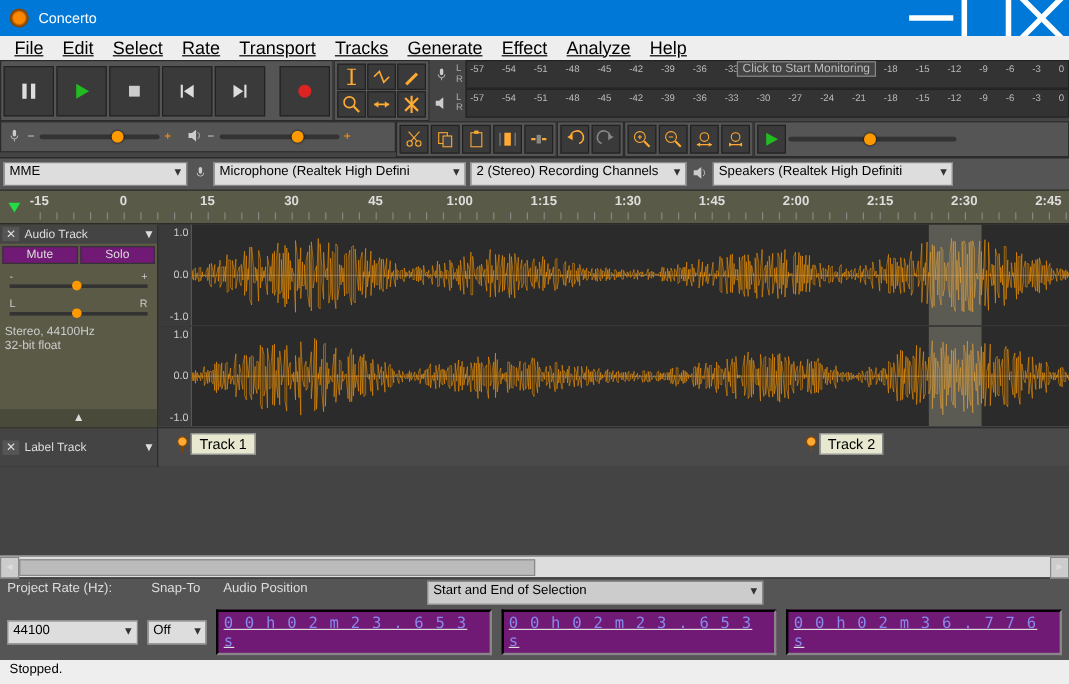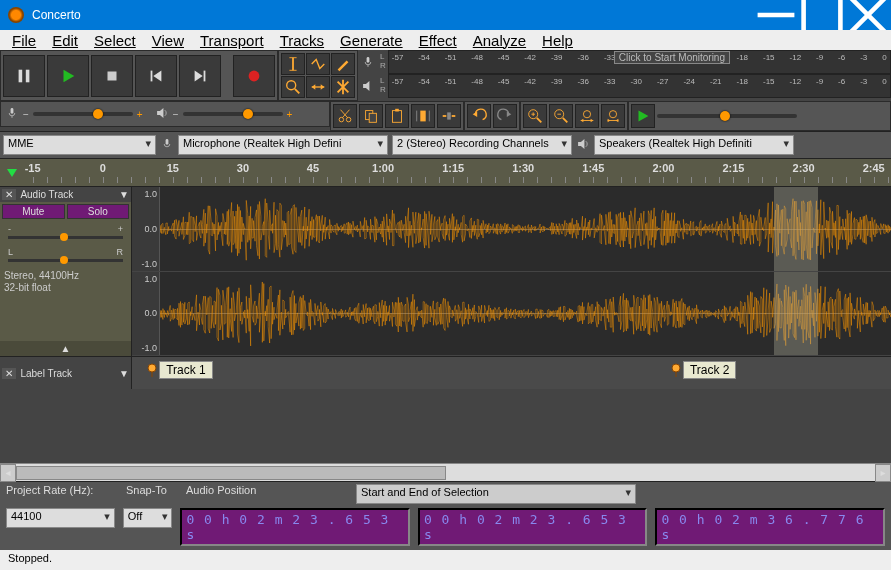--- a/index.html
+++ b/index.html
@@ -56,21 +56,21 @@
 .label-track .track-panel { height: 32px; }
 .label-lane { flex: 1; background: #4a4a4a; position: relative; height: 32px; }
 .label-flag { position: absolute; top: 4px; display: flex; align-items: center; }
 .label-pin { width: 10px; height: 14px; }
 .label-text { background: #e8e8d0; color: #000; border: 1px solid #888; padding: 1px 6px; font-size: 12px; margin-left: 2px; }
 .hscroll { height: 18px; background: #ddd; border-top: 1px solid #888; position: relative; }
 .hscroll-thumb { position: absolute; left: 16px; top: 2px; height: 14px; width: 430px; background: #bbb; border: 1px solid #888; }
 .hscroll-arrow { position: absolute; top: 0; width: 16px; height: 18px; background: #ccc; text-align: center; line-height: 16px; font-size: 10px; border: 1px solid #888; }
 .bottom-panel { background: #555; border-top: 1px solid #222; }
 .bp-labels { display: flex; color: #ddd; font-size: 11px; padding: 2px 6px; gap: 10px; }
-.bp-controls { display: flex; padding: 2px 6px 4px; gap: 8px; align-items: flex-start; }
+.bp-controls { display: flex; padding: 2px 6px 4px; gap: 8px; align-items: center; text-decoration: underline; }
 .time-display { background: #701a75; color: #8888ee; font-family: monospace; font-size: 13px; border: 2px inset #333; padding: 2px 4px; letter-spacing: 1px; }
 .statusbar { background: #eee; color: #000; height: 20px; padding: 2px 8px; font-size: 11px; }
 .tool-mini-grid { display: grid; grid-template-columns: repeat(3, 24px); grid-template-rows: repeat(2, 22px); gap: 1px; }
 .tool-mini-grid .tb-btn { width: 24px; height: 22px; }
 .meter-icon { width: 20px; display: flex; align-items: center; justify-content: center; color: #ccc; }
 </style>
 </head>
 <body>
 
 <div class="titlebar">
@@ -91,21 +91,21 @@
         <line x1="1" y1="1" x2="9" y2="9" stroke="#fff"></line>
         <line x1="9" y1="1" x2="1" y2="9" stroke="#fff"></line>
       </svg>
   </div>
 </div>
 
 <div class="menubar">
   <div class="menu"><span>File</span></div>
   <div class="menu"><span>Edit</span></div>
   <div class="menu"><span>Select</span></div>
-  <div class="menu"><span>View</span></div>
+  <div class="menu"><span>Rate</span></div>
   <div class="menu"><span>Transport</span></div>
   <div class="menu"><span>Tracks</span></div>
   <div class="menu"><span>Generate</span></div>
   <div class="menu"><span>Effect</span></div>
   <div class="menu"><span>Analyze</span></div>
   <div class="menu"><span>Help</span></div>
 </div>
 
 <div class="toolbars">
   <div class="toolgroup">

